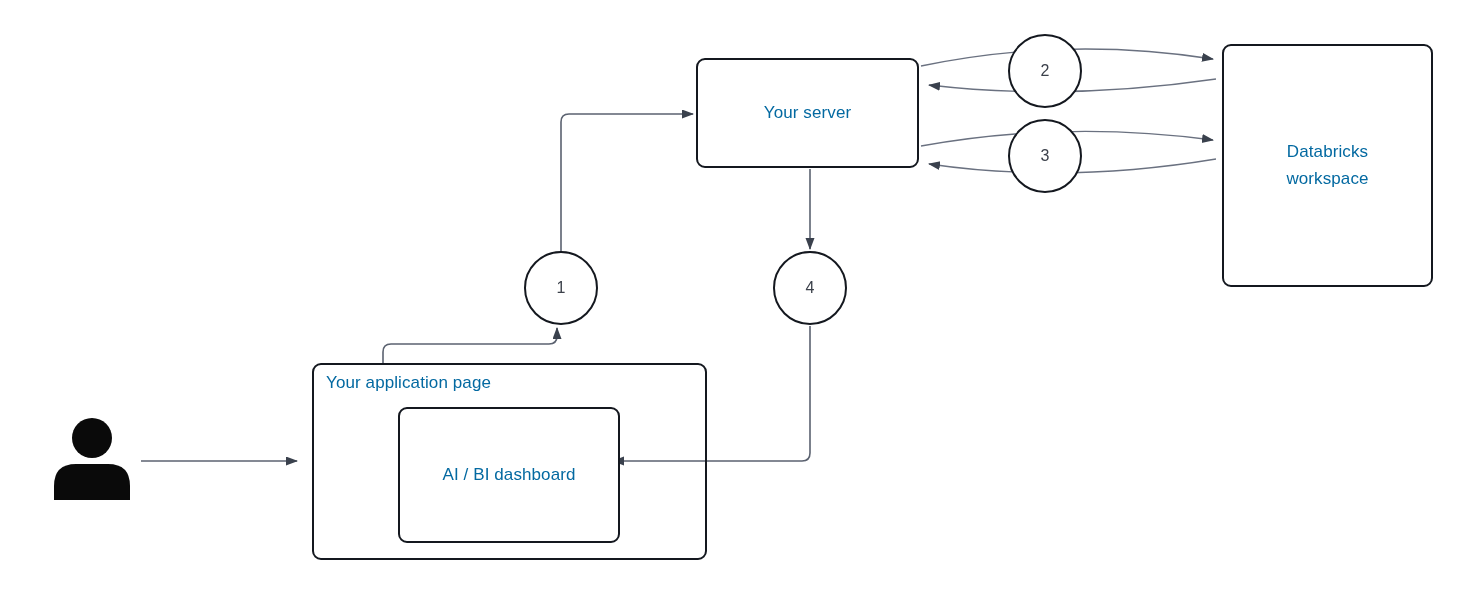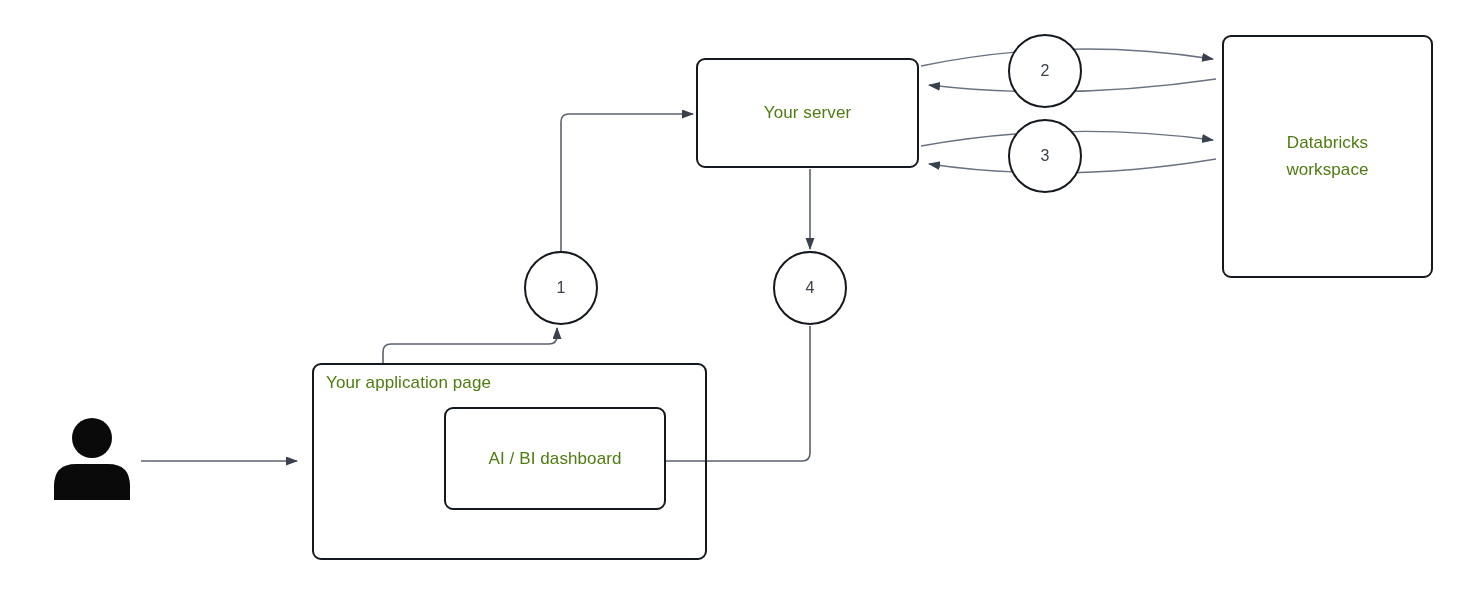--- a/index.html
+++ b/index.html
@@ -25,28 +25,28 @@
     box-sizing: border-box;
   }
   .box.centered {
     display: flex;
     align-items: center;
     justify-content: center;
     text-align: center;
   }
   .node-label {
     font-size: 17px;
-    color: #4d7c0f;
+    color: #0369a1;
     letter-spacing: 0.1px;
   }
   .app-box { left: 312px; top: 363px; width: 395px; height: 197px; background: transparent; }
   .app-title { position: absolute; left: 12px; top: 8px; white-space: nowrap; }
-  .dash-box { left: 84px; top: 42px; width: 222px; height: 103px; margin-left: 46px; }
+  .dash-box { left: 84px; top: 42px; width: 222px; height: 136px; }
   .server-box { left: 696px; top: 58px; width: 223px; height: 110px; }
-  .databricks-box { left: 1222px; top: 35px; width: 211px; height: 243px; }
+  .databricks-box { left: 1222px; top: 44px; width: 211px; height: 243px; }
   .databricks-box .node-label { display: inline-block; max-width: 125px; line-height: 1.55; }
   .step {
     position: absolute;
     width: 74px; height: 74px;
     background: #ffffff;
     border: 2px solid #14181f;
     border-radius: 50%;
     box-sizing: border-box;
     display: flex;
     align-items: center;

